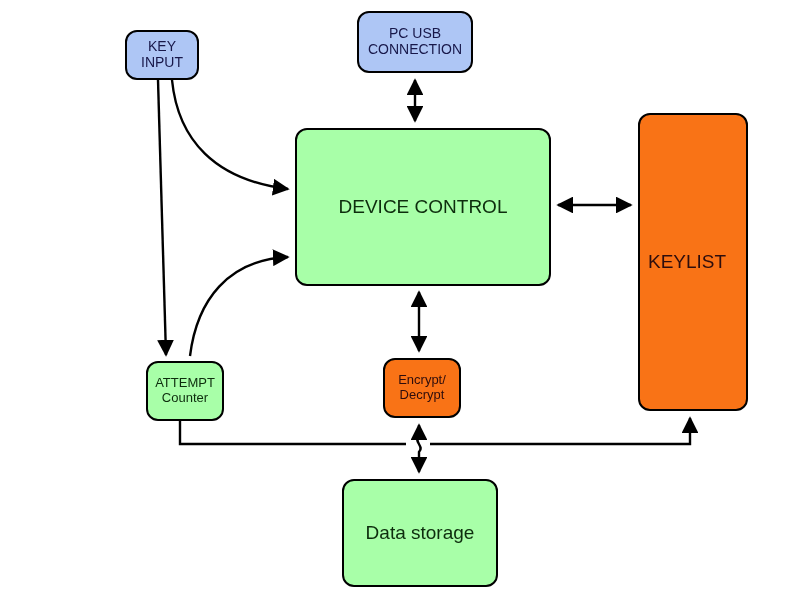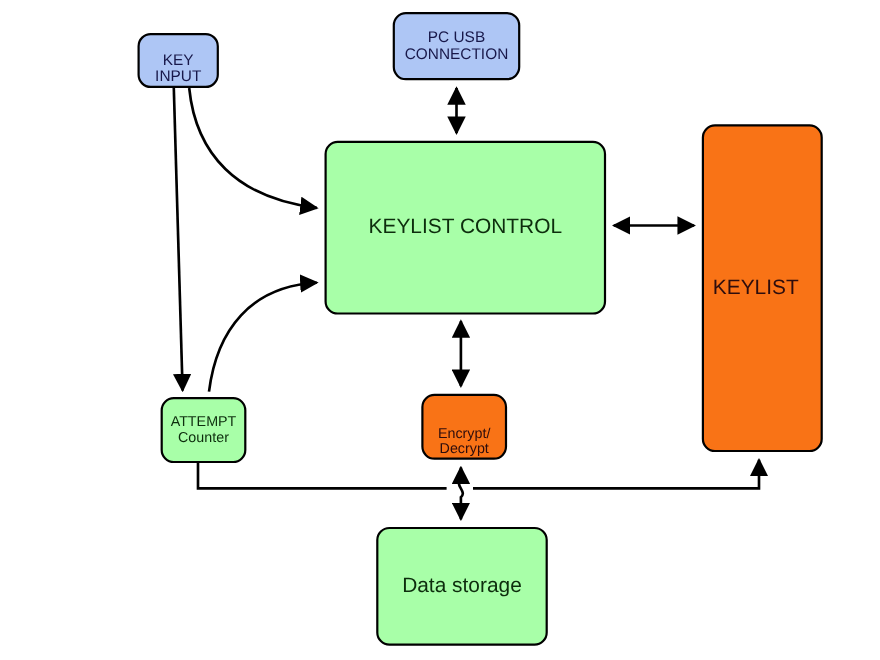--- a/index.html
+++ b/index.html
@@ -37,27 +37,27 @@
   }
   .node span {
     display: block;
     white-space: pre-line;
   }
   .n-blue  { background: #aec6f5; color: #18184a; }
   .n-green { background: #a8ffa8; color: #0d2d0d; }
   .n-red   { background: #f97316; color: #2d0d0d; }
 
   
-  #node-key-input      { left:125px; top:30px;  width:74px;  height:50px;  font-size:14px;align-items:flex-end; }
+  #node-key-input      { left:125px; top:30px;  width:74px;  height:50px;  font-size:14px; }
   #node-pc-usb         { left:357px; top:11px;  width:116px; height:62px;  font-size:14px;justify-content:center; }
   #node-device-control { left:295px; top:128px; width:256px; height:158px; font-size:19px; }
   #node-keylist        { left:638px; top:113px; width:110px; height:298px; font-size:19px;
                          justify-content:flex-start; padding-left:8px; }
   #node-attempt        { left:146px; top:361px; width:78px;  height:60px;  font-size:13px; }
-  #node-encrypt        { left:383px; top:358px; width:78px;  height:60px;  font-size:13px;align-items:flex-end; }
+  #node-encrypt        { left:383px; top:358px; width:78px;  height:60px;  font-size:13px; }
   #node-data-storage   { left:342px; top:479px; width:156px; height:108px; font-size:19px; }
 </style>
 </head>
 <body>
 
 <div id="canvas">
 
   <svg id="wires" viewBox="0 0 800 600" xmlns="http://www.w3.org/2000/svg">
     <defs>
       <marker id="arrow-end" viewBox="0 0 10 10" refX="9" refY="5" markerWidth="7" markerHeight="7" orient="auto-start-reverse">
@@ -94,21 +94,21 @@
     <span>KEY
 INPUT</span>
   </div>
 
   <div class="node n-blue" id="node-pc-usb">
     <span>PC USB
 CONNECTION</span>
   </div>
 
   <div class="node n-green" id="node-device-control">
-    <span>KEYLIST CONTROL</span>
+    <span>DEVICE CONTROL</span>
   </div>
 
   <div class="node n-red" id="node-keylist">
     <span>KEYLIST</span>
   </div>
 
   <div class="node n-green" id="node-attempt">
     <span>ATTEMPT
 Counter</span>
   </div>

